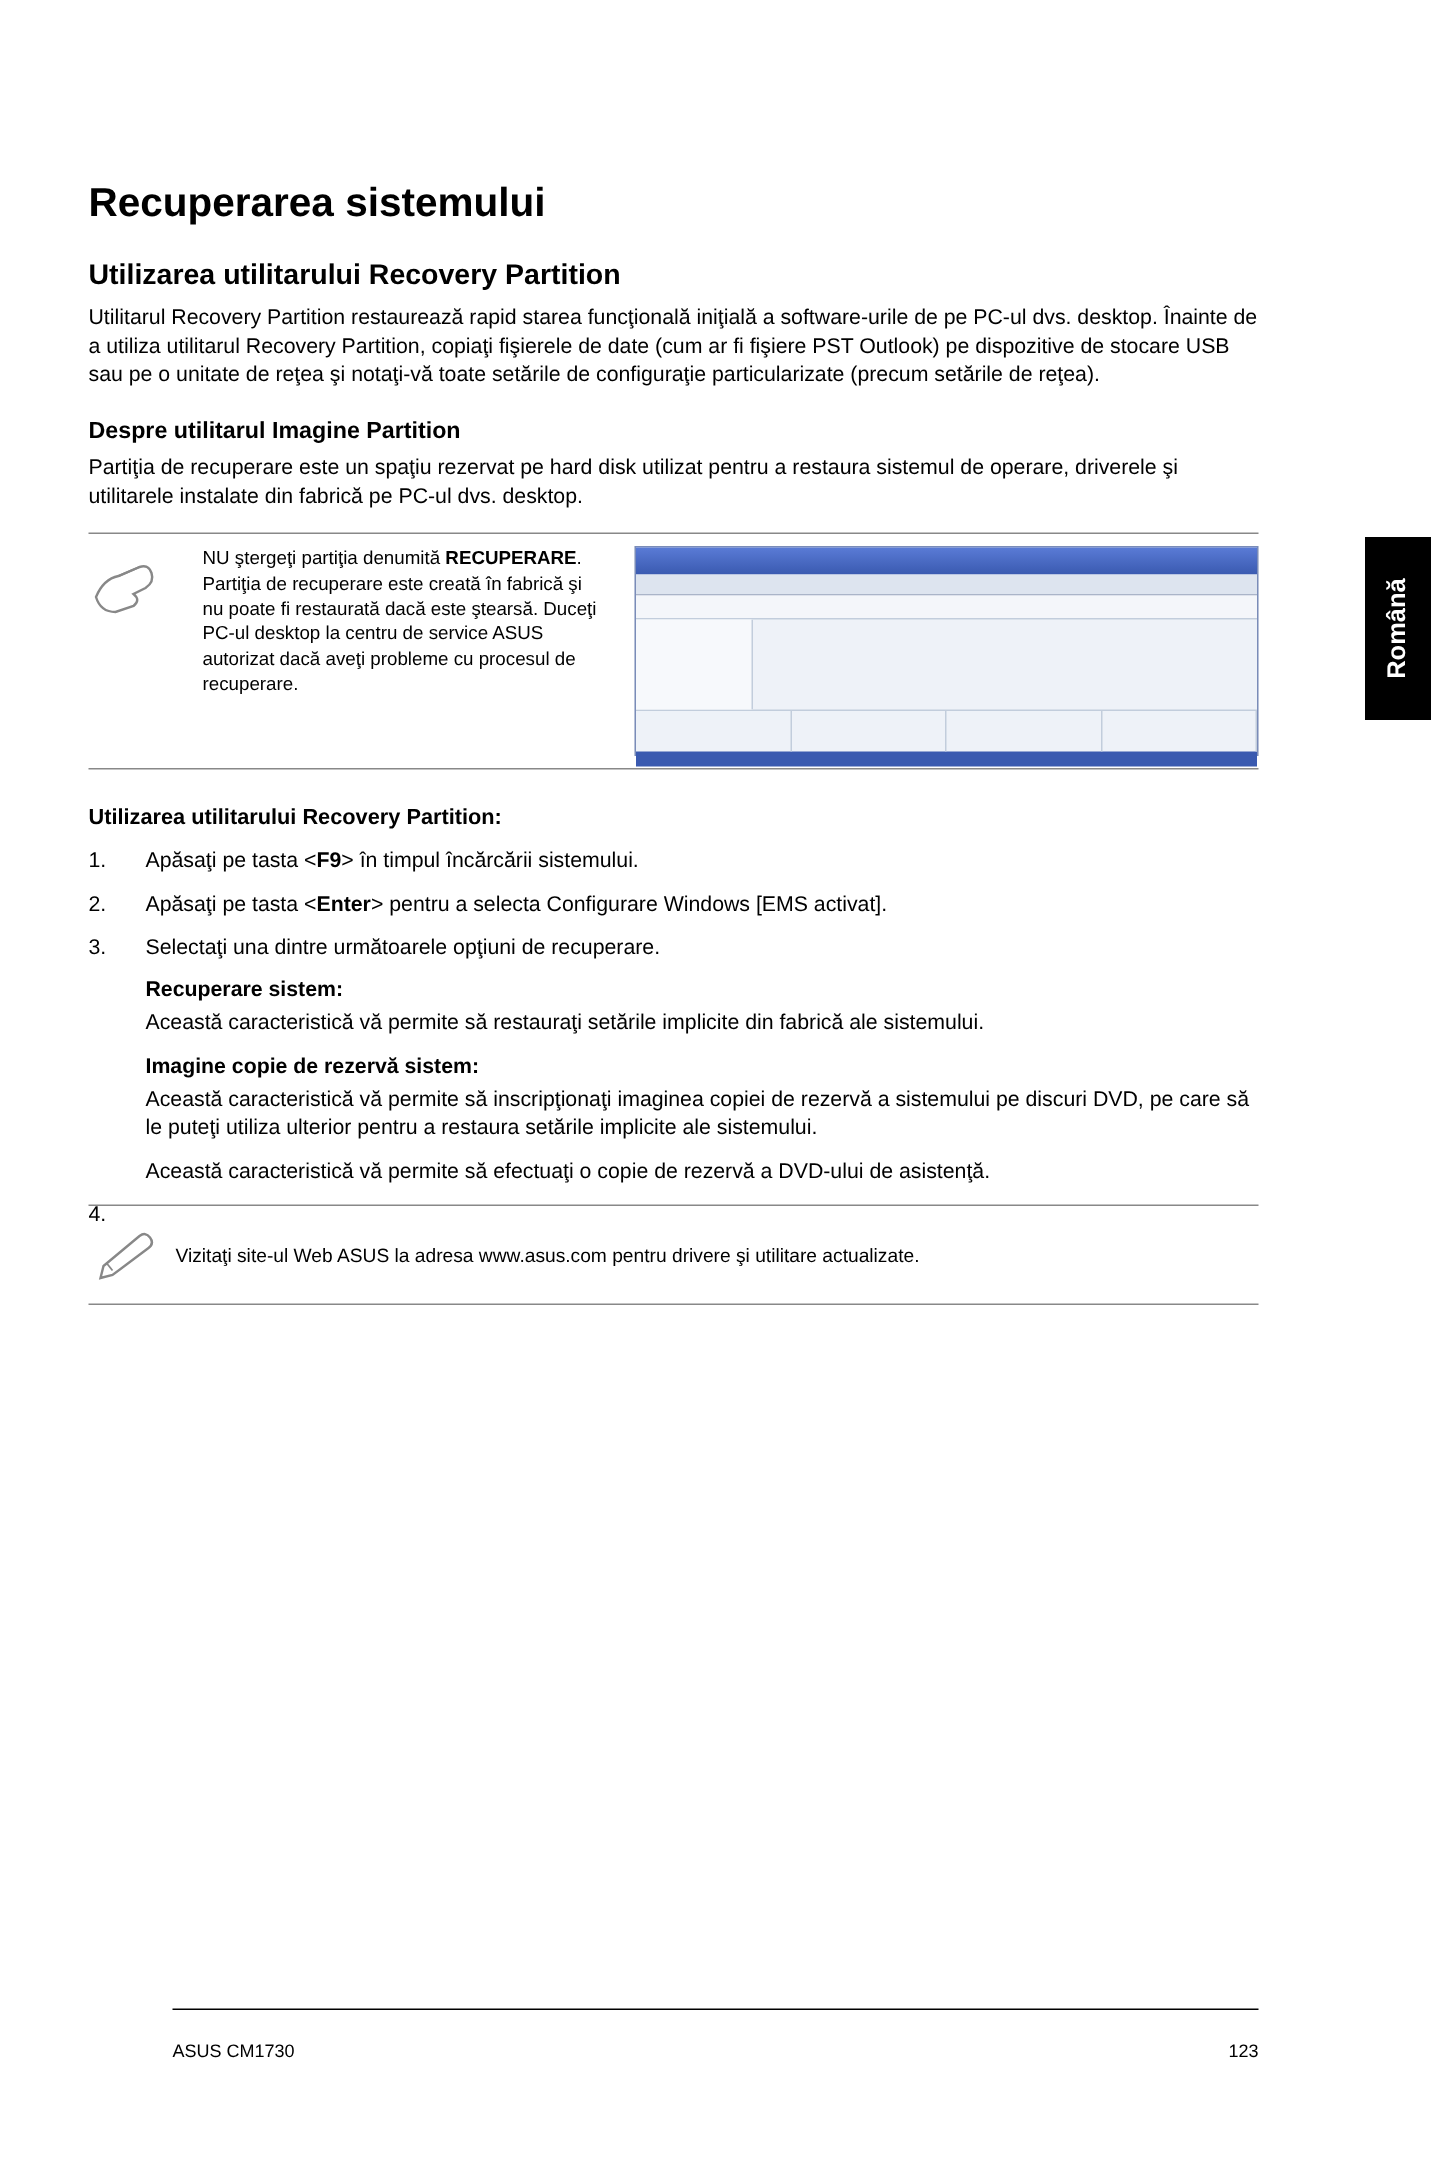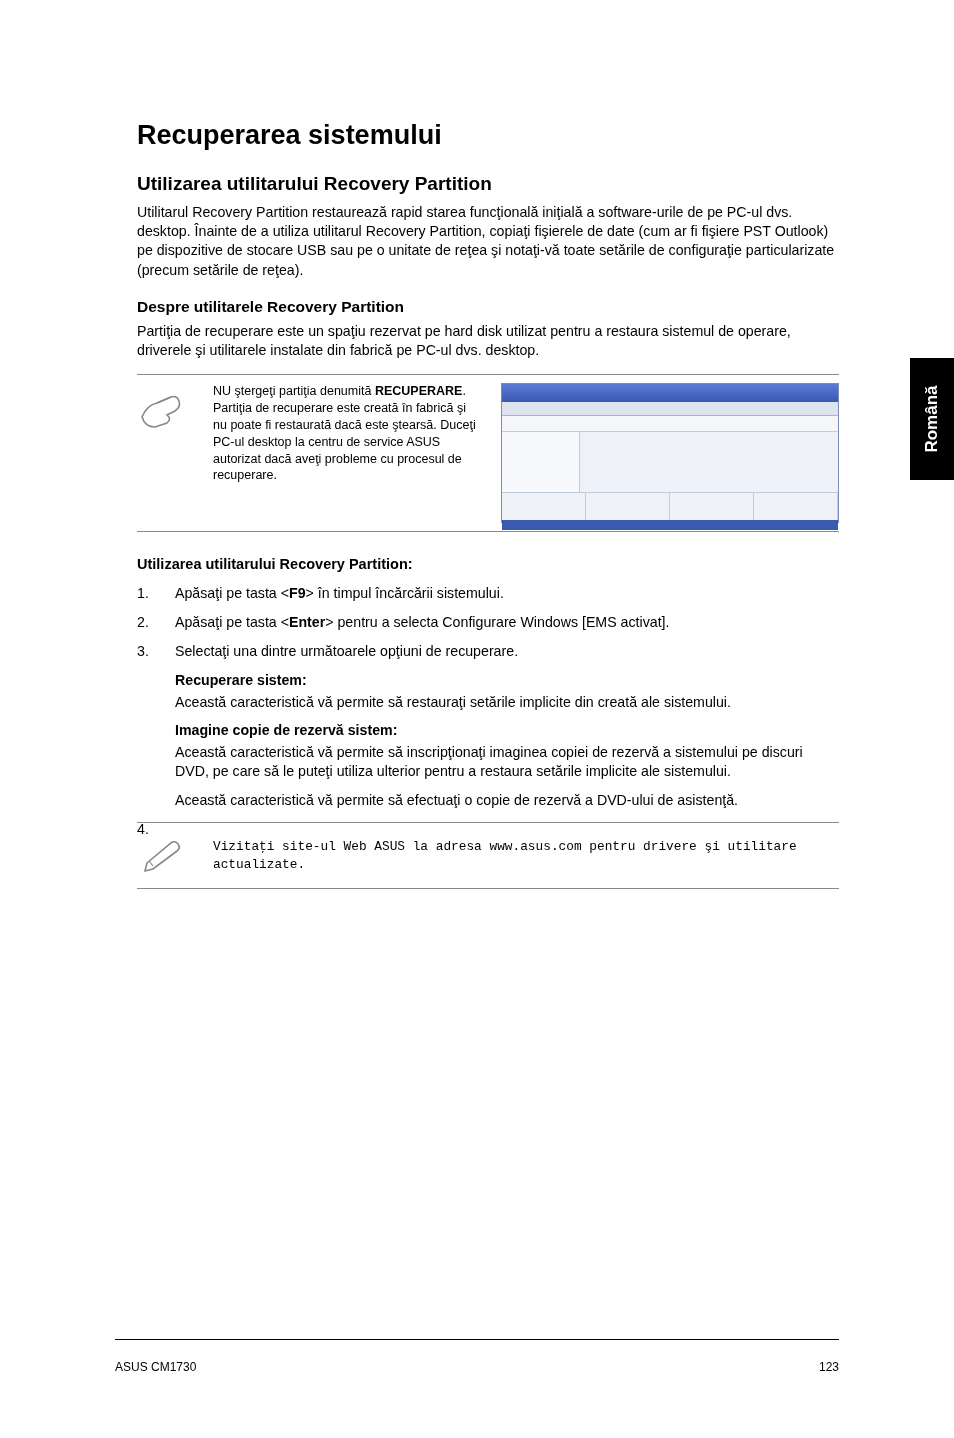--- a/index.html
+++ b/index.html
@@ -5,22 +5,21 @@
   * { box-sizing: border-box; margin: 0; padding: 0; }
   body {
     width: 954px;
     height: 1438px;
     background: #fff;
     font-family: Arial, Helvetica, sans-serif;
     color: #000;
     position: relative;
   }
   .page {
-    padding: 120px 115px 0 89px;
-    margin-left: 48px;
+    padding: 120px 115px 0 59px;
   }
   h1 {
     font-size: 27px;
     font-weight: bold;
     margin-bottom: 22px;
   }
   h2 {
     font-size: 19px;
     font-weight: bold;
     margin-bottom: 8px;
@@ -149,27 +148,26 @@
     font-weight: bold;
     margin-bottom: 5px;
   }
   .inner-block .desc {
     font-size: 14.2px;
     line-height: 1.35;
     margin-bottom: 10px;
   }
   .note2 {
     display: flex;
-    gap: 18px;
+    gap: 0;
     margin: 12px 0 0 0;
     border-top: 1px solid #888;
     border-bottom: 1px solid #888;
     padding: 10px 0;
     align-items: center;
-    font-family: Liberation Mono, monospace;
   }
   .note2 .pencil {
     width: 58px;
     flex: 0 0 58px;
   }
   .note2 .text {
     font-size: 12.8px;
     line-height: 1.35;
   }
   .side-tab {
@@ -206,21 +204,21 @@
 </style>
 </head>
 <body>
 
 <div class="page">
   <h1>Recuperarea sistemului</h1>
 
   <h2>Utilizarea utilitarului Recovery Partition</h2>
   <p class="intro">Utilitarul Recovery Partition restaurează rapid starea funcţională iniţială a software-urile de pe PC-ul dvs. desktop. Înainte de a utiliza utilitarul Recovery Partition, copiaţi fişierele de date (cum ar fi fişiere PST Outlook) pe dispozitive de stocare USB sau pe o unitate de reţea şi notaţi-vă toate setările de configuraţie particularizate (precum setările de reţea).</p>
 
-  <h3>Despre utilitarele Recovery Partition</h3>
+  <h3>Despre utilitarul Imagine Partition</h3>
   <p class="sub">Partiţia de recuperare este un spaţiu rezervat pe hard disk utilizat pentru a restaura sistemul de operare, driverele şi utilitarele instalate din fabrică pe PC-ul dvs. desktop.</p>
 
   <div class="note-block">
     <div class="note-icon">
       <svg viewBox="0 0 50 44" width="50" height="44">
         <path d="M5 30 Q10 18 20 16 L34 10 Q40 8 42 14 Q44 20 38 24 L30 28 Q35 32 30 36 L18 40 Q8 40 5 30 Z" fill="none" stroke="#888" stroke-width="1.6"></path>
         <path d="M20 16 L34 10" stroke="#888" stroke-width="1.4"></path>
       </svg>
     </div>
     <div class="note-text">
@@ -256,21 +254,21 @@
       <span>Apăsaţi pe tasta &lt;</span><span class="bold">Enter</span><span>&gt; pentru a selecta Configurare Windows [EMS activat].</span>
     </li>
     <li>
       <span class="num">3.</span>
       <span>Selectaţi una dintre următoarele opţiuni de recuperare.</span>
     </li>
   </ol>
 
   <div class="inner-block">
     <p class="bold-label">Recuperare sistem:</p>
-    <p class="desc">Această caracteristică vă permite să restauraţi setările implicite din creată ale sistemului.</p>
+    <p class="desc">Această caracteristică vă permite să restauraţi setările implicite din fabrică ale sistemului.</p>
 
     <p class="bold-label">Imagine copie de rezervă sistem:</p>
     <p class="desc">Această caracteristică vă permite să inscripţionaţi imaginea copiei de rezervă a sistemului pe discuri DVD, pe care să le puteţi utiliza ulterior pentru a restaura setările implicite ale sistemului.</p>
 
     <p class="desc">Această caracteristică vă permite să efectuaţi o copie de rezervă a DVD-ului de asistenţă.</p>
   </div>
 
   <ol>
     <li>
       <span class="num">4.</span>

